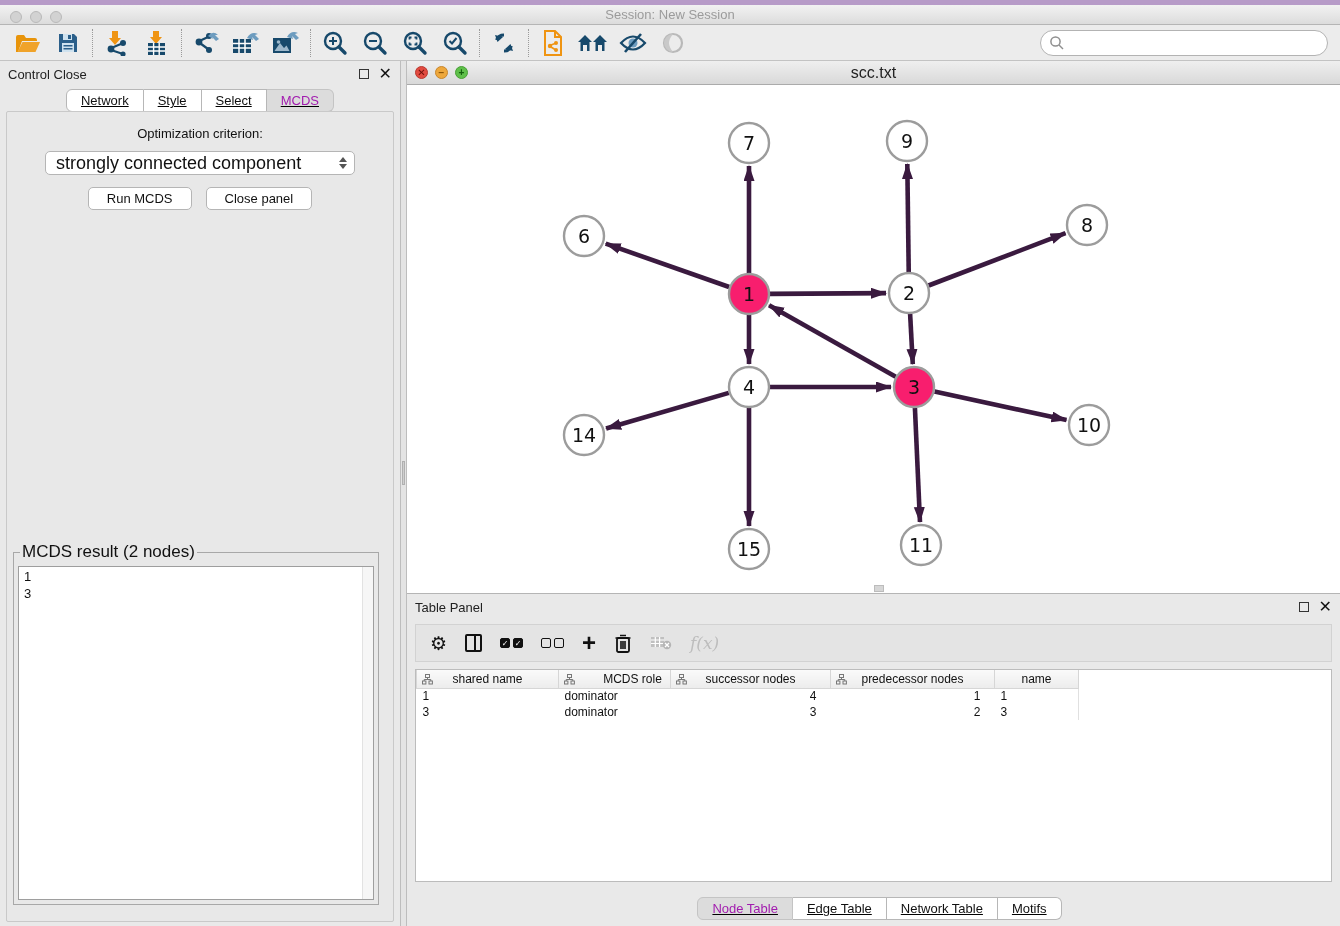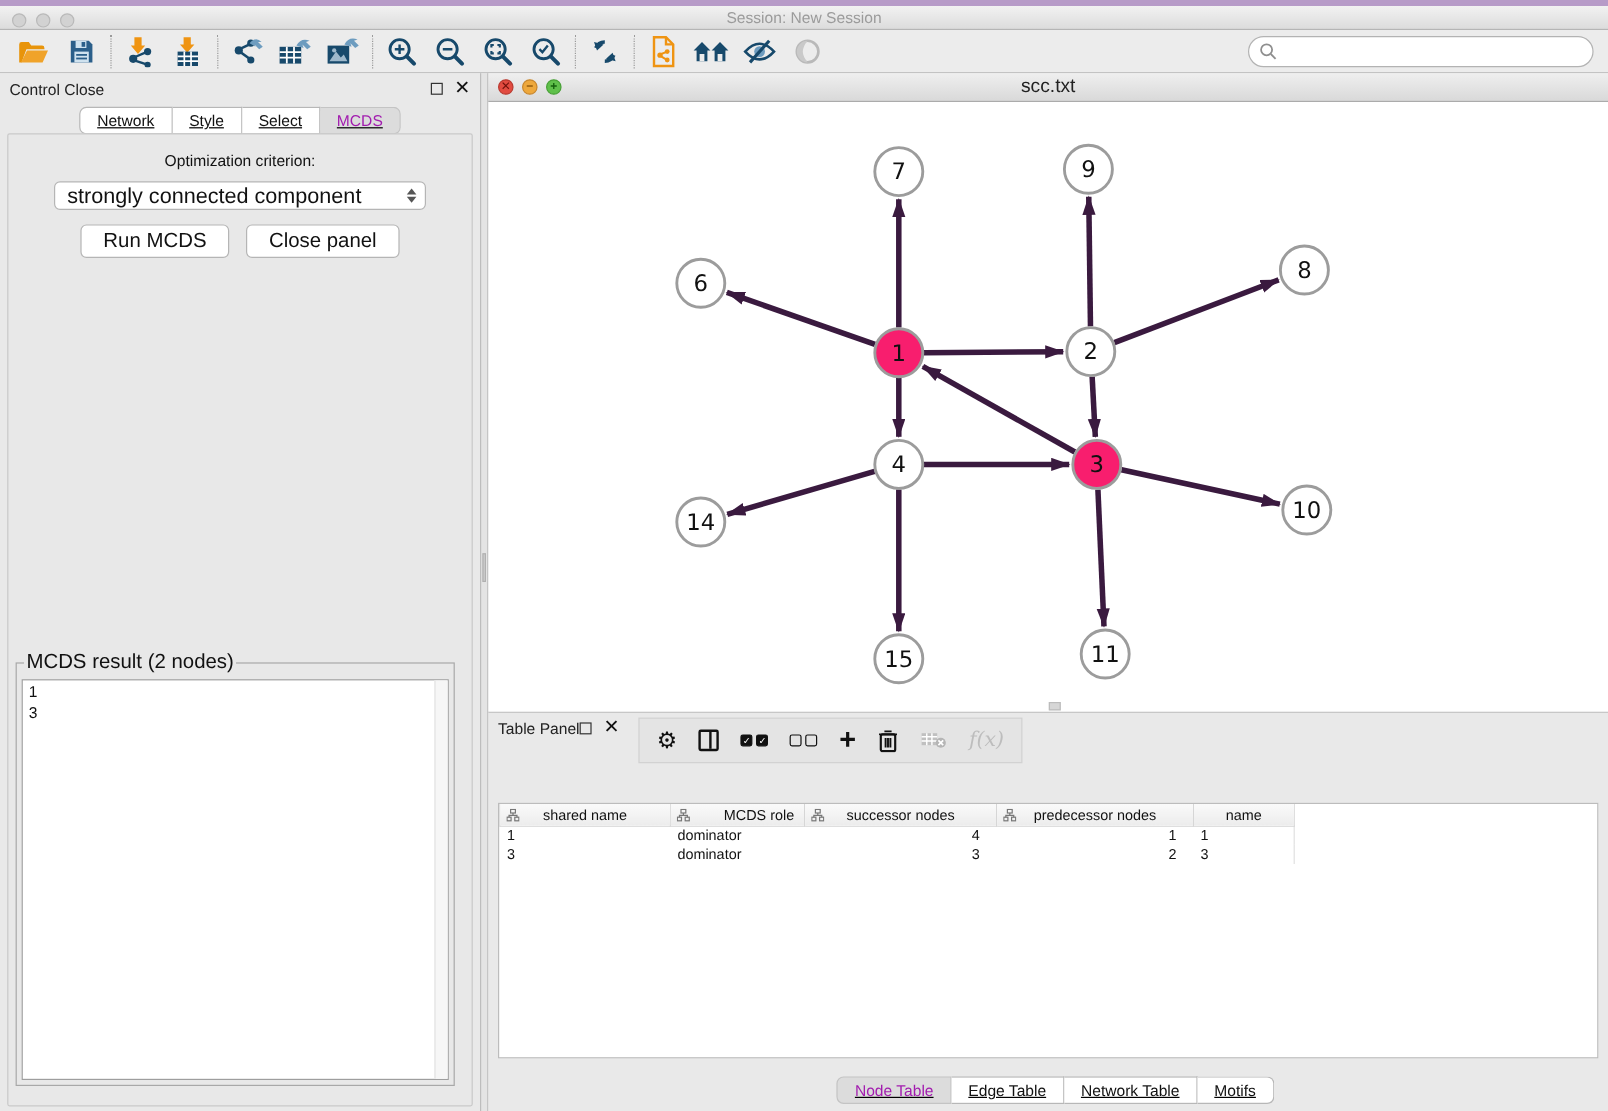--- a/index.html
+++ b/index.html
@@ -45,21 +45,21 @@
   .cp-content { flex:1; margin:-1px 6px 4px 6px; border:1px solid #c9c9c9; border-radius:2px; background:#e8e8e8;
                 display:flex; flex-direction:column; padding-top:14px; position:relative; }
   .opt-label { text-align:center; font-size:13px; color:#111; margin-bottom:10px; }
   .dropdown { margin:0 38px; height:24px; background:#fff; border:1px solid #b5b5b5; border-radius:5px;
               display:flex; align-items:center; padding-left:10px; font-size:18px; color:#111; position:relative; }
   .dd-stepper { position:absolute; right:4px; top:2px; width:14px; height:18px; display:flex; flex-direction:column;
                 align-items:center; justify-content:center; gap:2px; }
   .dd-up { width:0; height:0; border-left:4px solid transparent; border-right:4px solid transparent; border-bottom:5px solid #555; }
   .dd-down { width:0; height:0; border-left:4px solid transparent; border-right:4px solid transparent; border-top:5px solid #555; }
   .btn-row { display:flex; justify-content:center; gap:14px; margin-top:12px; }
-  .aq-btn { background:#fff; border:1px solid #b5b5b5; border-radius:5px; padding:3px 18px; font-size:17px; color:#111; cursor:default; }
+  .aq-btn { background:#fff; border:1px solid #b5b5b5; border-radius:5px; padding:3px 18px; font-size:13px; color:#111; cursor:default; }
   .result-fieldset { position:absolute; left:6px; right:14px; top:430px; bottom:16px;
                      border:1px solid #a8a8a8; background:transparent; padding:4px; }
   .result-fieldset legend { font-size:17px; color:#111; padding:0 2px; margin-left:2px; }
   .result-box { width:100%; height:100%; background:#fff; border:1px solid #9e9e9e; font-size:13px; color:#111;
                 padding:1px 5px; line-height:17px; position:relative; white-space:pre-line; }
   .result-scroll { position:absolute; right:0; top:0; bottom:0; width:11px; background:#f6f6f6; border-left:1px solid #e2e2e2; }
 
   
   .right-col { flex:1; display:flex; flex-direction:column; min-width:0; }
 
@@ -72,21 +72,21 @@
   .nt { width:13px; height:13px; border-radius:50%; display:flex; align-items:center; justify-content:center;
         font-size:10px; line-height:1; font-weight:bold; }
   .nt.red   { background:#e24b40; border:1px solid #b93a30; color:#6f100a; }
   .nt.yellow{ background:#eea83c; border:1px solid #c8862c; color:#8a5408; }
   .nt.green { background:#5fc04a; border:1px solid #47a035; color:#14610e; }
   .net-canvas { flex:1; background:#fff; position:relative; overflow:hidden; }
   .net-canvas svg { position:absolute; inset:0; }
   .hscroll-thumb { position:absolute; left:50%; bottom:1px; width:10px; height:7px; background:#d6d6d6; border:1px solid #bcbcbc; }
 
   
-  .table-panel { flex:1; background:#e9e9e9; display:flex; flex-direction:row; position:relative; }
+  .table-panel { flex:1; background:#e9e9e9; display:flex; flex-direction:column; position:relative; }
   .tp-toolbar { margin:4px 8px 0 8px; height:38px; background:#e4e4e4; border:1px solid #d2d2d2;
                 display:flex; align-items:center; gap:18px; padding:0 14px; }
   .tp-icon { display:flex; align-items:center; justify-content:center; height:26px; cursor:default; }
   .gear-glyph { font-size:19px; color:#111; font-family:"DejaVu Sans",sans-serif; }
   .colpane { width:17px; height:18px; border:2px solid #111; border-radius:2px; position:relative; }
   .colpane:before { content:""; position:absolute; left:50%; top:0; bottom:0; width:2px; background:#111; }
   .cb-pair { display:flex; gap:3px; }
   .cb { width:10px; height:10px; border:1.5px solid #111; border-radius:2px; font-size:8px; line-height:9px; text-align:center; }
   .cb.checked { background:#111; color:#fff; }
   .plus-glyph { font-size:24px; font-weight:bold; color:#111; line-height:20px; }

